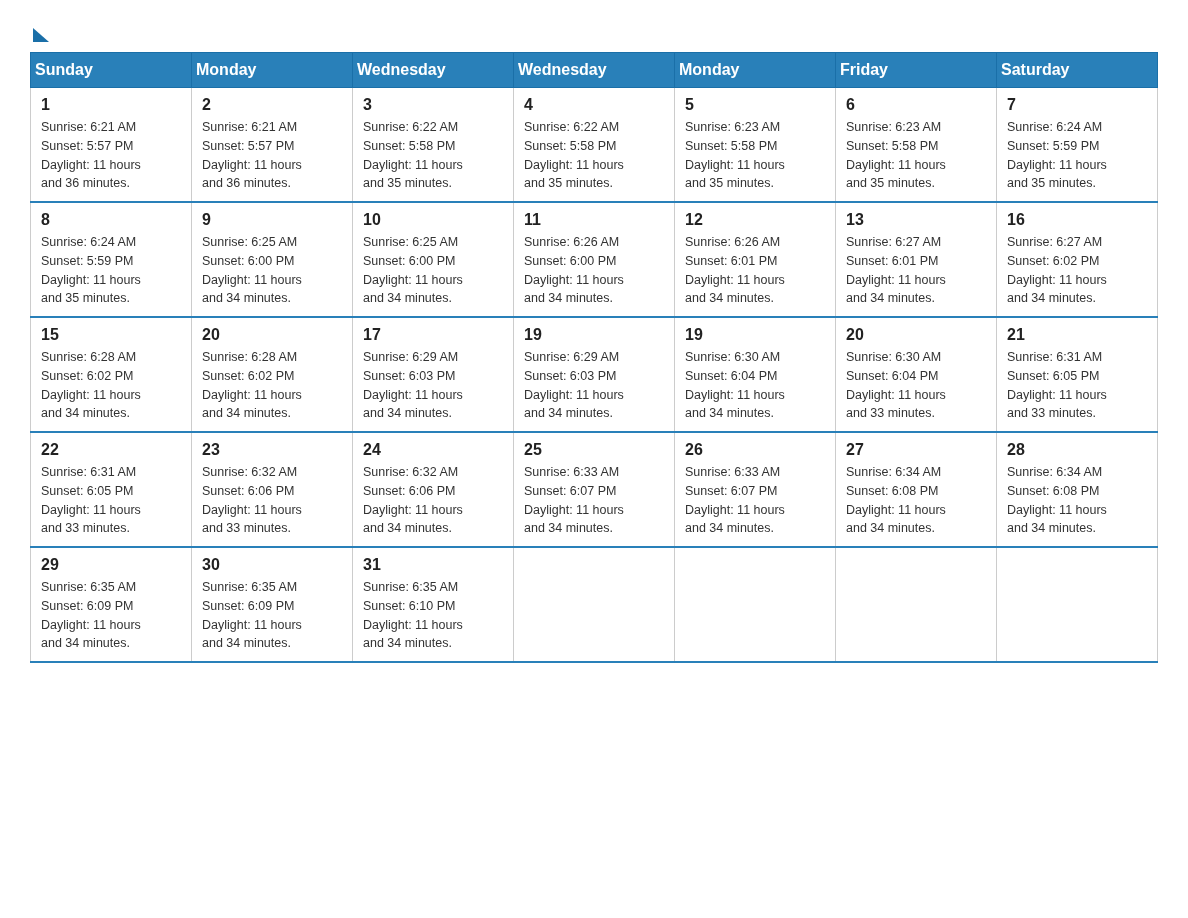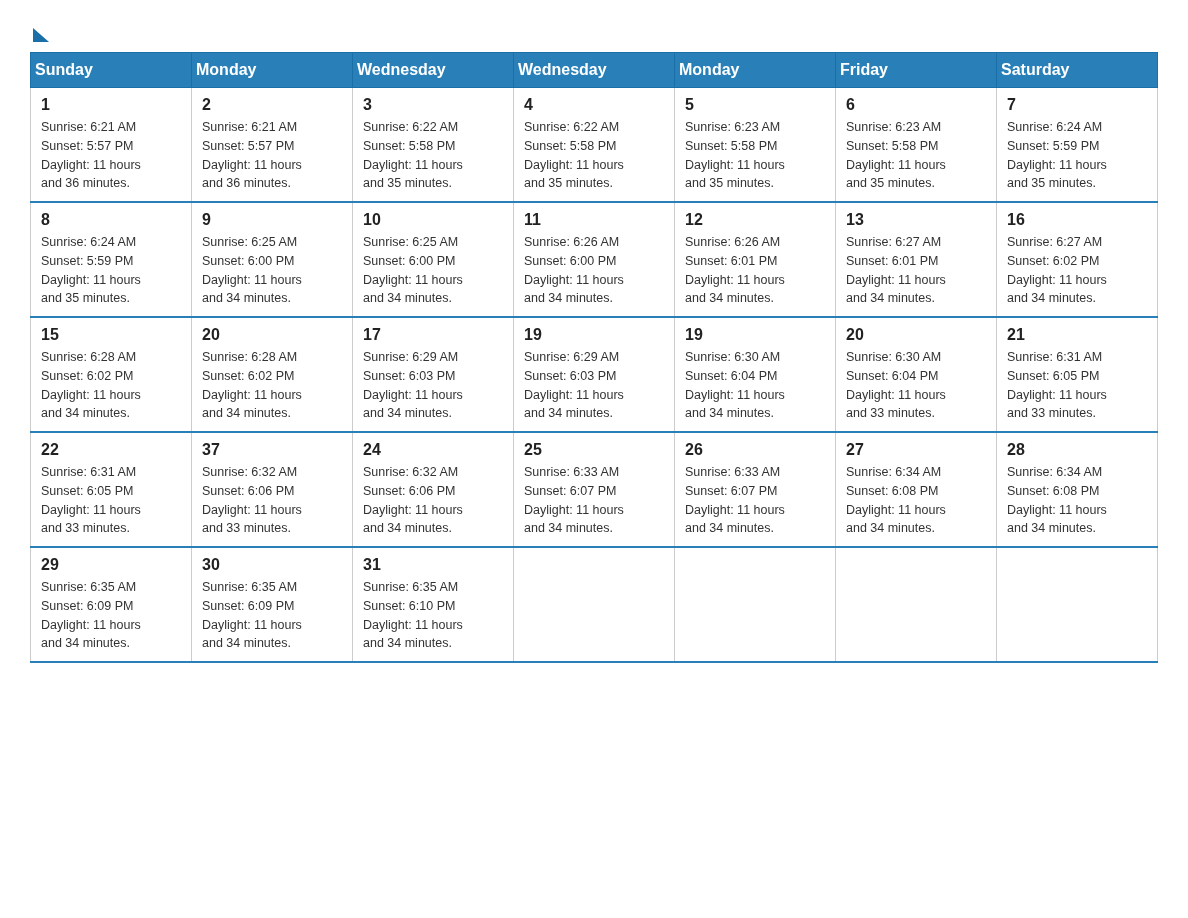--- a/index.html
+++ b/index.html
@@ -273,21 +273,21 @@
       </tr>
       <tr>
         <td>
           <span class="day-number">22</span>
           <div class="day-info" style="white-space: pre-line;">Sunrise: 6:31 AM
 Sunset: 6:05 PM
 Daylight: 11 hours
 and 33 minutes.</div>
         </td>
         <td>
-          <span class="day-number">37</span>
+          <span class="day-number">23</span>
           <div class="day-info" style="white-space: pre-line;">Sunrise: 6:32 AM
 Sunset: 6:06 PM
 Daylight: 11 hours
 and 33 minutes.</div>
         </td>
         <td>
           <span class="day-number">24</span>
           <div class="day-info" style="white-space: pre-line;">Sunrise: 6:32 AM
 Sunset: 6:06 PM
 Daylight: 11 hours

